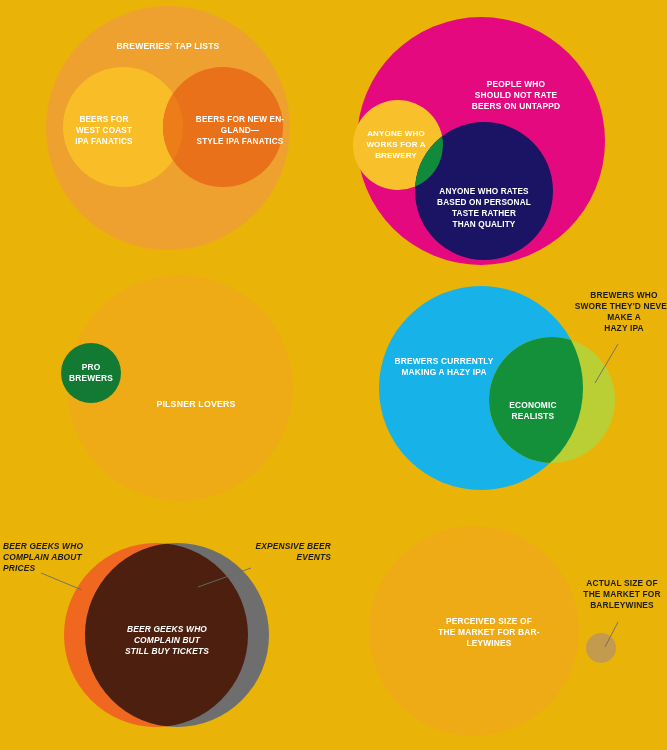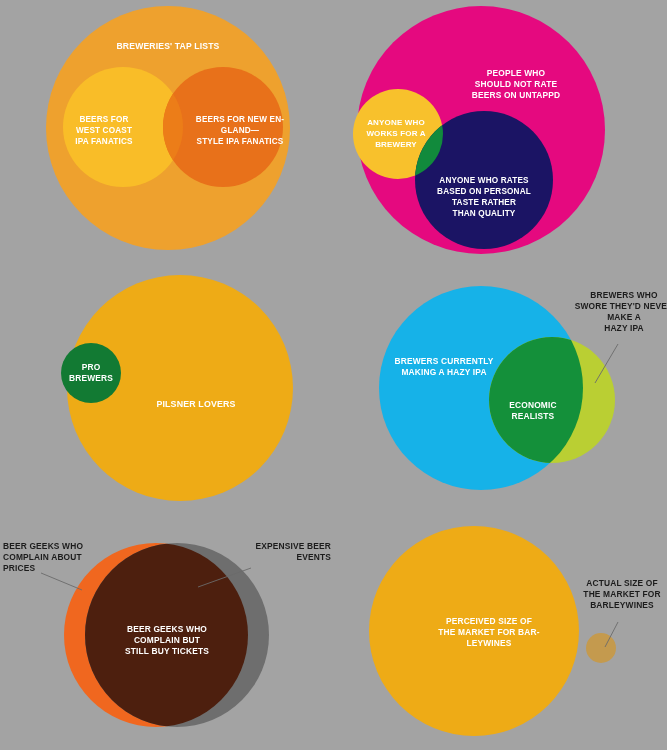--- a/index.html
+++ b/index.html
@@ -11,21 +11,21 @@
     width: 667px;
     height: 750px;
     font-family: "Liberation Sans", sans-serif;
     overflow: hidden;
     position: relative;
   }
   #board {
     position: relative;
     width: 667px;
     height: 750px;
-    background: #a3a3a3;
+    background: #eab308;
   }
   .panel {
     position: absolute;
   }
   .venn-svg {
     display: block;
   }
   .lbl {
     font-family: "Liberation Sans", sans-serif;
     font-weight: bold;
@@ -56,21 +56,21 @@
       <text class="lbl lbl-white" x="104" y="122" text-anchor="middle" font-size="8.2">BEERS FOR</text>
       <text class="lbl lbl-white" x="104" y="133" text-anchor="middle" font-size="8.2">WEST COAST</text>
       <text class="lbl lbl-white" x="104" y="144" text-anchor="middle" font-size="8.2">IPA FANATICS</text>
 
       <text class="lbl lbl-white" x="240" y="122" text-anchor="middle" font-size="8.2">BEERS FOR NEW EN-</text>
       <text class="lbl lbl-white" x="240" y="133" text-anchor="middle" font-size="8.2">GLAND—</text>
       <text class="lbl lbl-white" x="240" y="144" text-anchor="middle" font-size="8.2">STYLE IPA FANATICS</text>
     </svg>
   </div>
 
-  <div class="panel" style="left:334px; top:0px;text-decoration:underline;">
+  <div class="panel" style="left:334px; top:11px;text-decoration:underline;">
     <svg class="venn-svg" width="333" height="260" viewBox="0 0 333 260">
       <circle cx="147" cy="130" r="124" fill="#e5097f"></circle>
       <circle cx="64" cy="134" r="45" fill="#f8c12c"></circle>
       <circle cx="150" cy="180" r="69" fill="#1b1464"></circle>
       <clipPath id="clipB1">
           <circle cx="64" cy="134" r="45"></circle>
         </clipPath>
       <circle cx="150" cy="180" r="69" fill="#118a3c" clip-path="url(#clipB1)"></circle>
 
       <text class="lbl lbl-white" x="182" y="76" text-anchor="middle" font-size="8.4">PEOPLE WHO</text>
@@ -116,21 +116,21 @@
       <text class="lbl lbl-white" x="199" y="159" text-anchor="middle" font-size="8.4">REALISTS</text>
 
       <line x1="284" y1="84" x2="261" y2="123" stroke="#6b6b6b" stroke-width="0.9"></line>
       <text class="lbl lbl-dark" x="290" y="38" text-anchor="middle" font-size="8.4">BREWERS WHO</text>
       <text class="lbl lbl-dark" x="290" y="49" text-anchor="middle" font-size="8.4">SWORE THEY'D NEVER</text>
       <text class="lbl lbl-dark" x="290" y="60" text-anchor="middle" font-size="8.4">MAKE A</text>
       <text class="lbl lbl-dark" x="290" y="71" text-anchor="middle" font-size="8.4">HAZY IPA</text>
     </svg>
   </div>
 
-  <div class="panel" style="left:0px; top:510px;">
+  <div class="panel" style="left:0px; top:510px;font-style:italic;">
     <svg class="venn-svg" width="334" height="240" viewBox="0 0 334 240">
       <circle cx="156" cy="125" r="92" fill="#f0671f"></circle>
       <circle cx="177" cy="125" r="92" fill="#6e6e6e"></circle>
       <clipPath id="clipE1">
           <circle cx="156" cy="125" r="92"></circle>
         </clipPath>
       <circle cx="177" cy="125" r="92" fill="#4d1f0e" clip-path="url(#clipE1)"></circle>
 
       <line x1="41" y1="63" x2="82" y2="80" stroke="#6b6b6b" stroke-width="0.9"></line>
       <text class="lbl lbl-dark" x="3" y="39" text-anchor="start" font-size="8.4">BEER GEEKS WHO</text>

